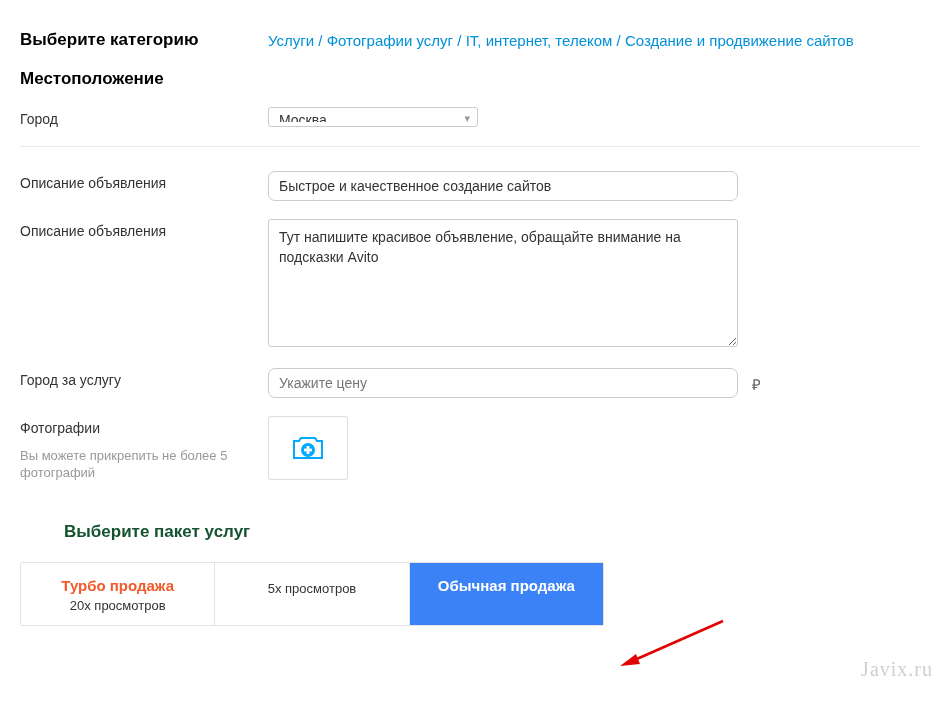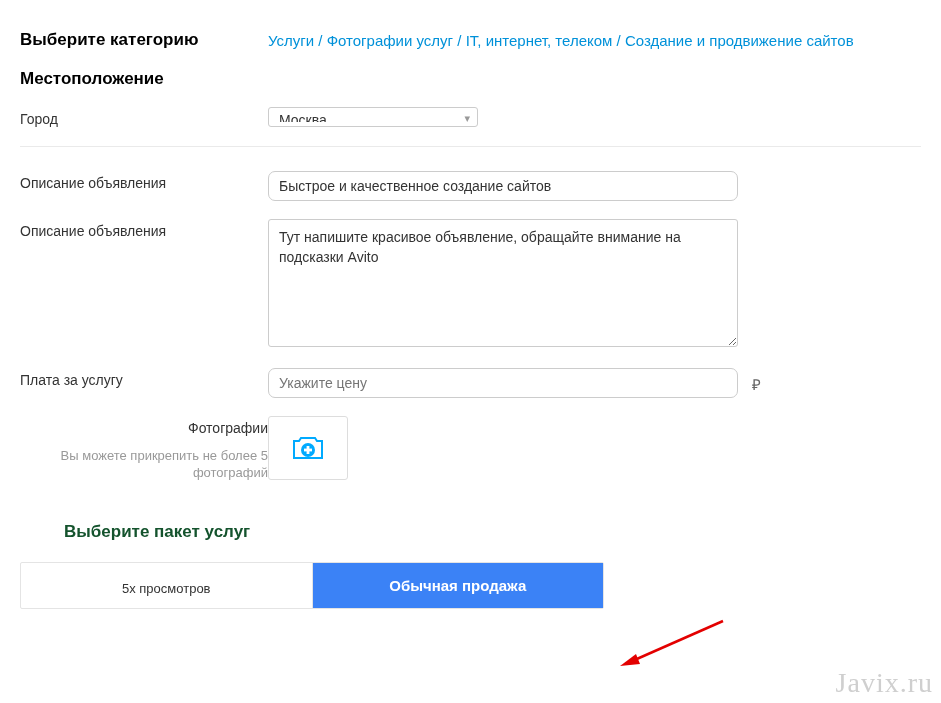--- a/index.html
+++ b/index.html
@@ -160,23 +160,23 @@
     .pkg.normal .title { color: #fff; }
     .arrow-annot {
       position: absolute;
       left: 618px;
       top: 616px;
       pointer-events: none;
     }
     .watermark {
       position: absolute;
       right: 8px;
-      bottom: 4px;
+      bottom: 22px;
       font-family: Georgia, 'Times New Roman', serif;
-      font-size: 28px;
+      font-size: 20px;
       color: #cfcfcf;
       pointer-events: none;
       letter-spacing: 1px;
     }
     .section-spacer { height: 34px; }
   </style>
 </head>
 <body>
 
 <div class="row">
@@ -214,28 +214,28 @@
 </div>
 
 <div class="row">
   <div class="label-col">Описание объявления</div>
   <div class="field-col">
     <textarea class="desc" style="">Тут напишите красивое объявление, обращайте внимание на подсказки Avito</textarea>
   </div>
 </div>
 
 <div class="row">
-  <div class="label-col">Плата за услугу</div>
+  <div class="label-col">Город за услугу</div>
   <div class="field-col">
     <input type="text" class="txt price" placeholder="Укажите цену" style="">
     <span class="currency">₽</span>
   </div>
 </div>
 
-<div class="row" style="margin-bottom:6px;text-align:right;">
+<div class="row" style="margin-bottom:6px;">
   <div class="label-col">
     <span>Фотографии</span>
     <span class="sub">Вы можете прикрепить не более 5 фотографий</span>
   </div>
   <div class="field-col">
     <div class="photo-box">
       <svg width="34" height="28" viewBox="0 0 34 28">
         <path fill="none" stroke="#00aaff" stroke-width="2" d="M3 7 h5 l2 -3 h14 l2 3 h5 v17 h-28 z"></path>
         <circle cx="17" cy="16" r="7" fill="#00aaff"></circle>
         <rect x="15.6" y="12" width="2.8" height="8" fill="#fff"></rect>
@@ -243,20 +243,24 @@
       </svg>
     </div>
   </div>
 </div>
 
 <div class="section-spacer"></div>
 
 <div class="package-heading">Выберите пакет услуг</div>
 
 <div class="packages">
+  <div class="pkg turbo">
+    <div class="title">Турбо продажа</div>
+    <div class="sub">20x просмотров</div>
+  </div>
   <div class="pkg fast">
     <div class="sub">5x просмотров</div>
   </div>
   <div class="pkg normal">
     <div class="title">Обычная продажа</div>
   </div>
 </div>
 
 <svg class="arrow-annot" width="110" height="54" viewBox="0 0 110 54">
   <line x1="105" y1="5" x2="12" y2="46" stroke="#e30000" stroke-width="2.5"></line>

